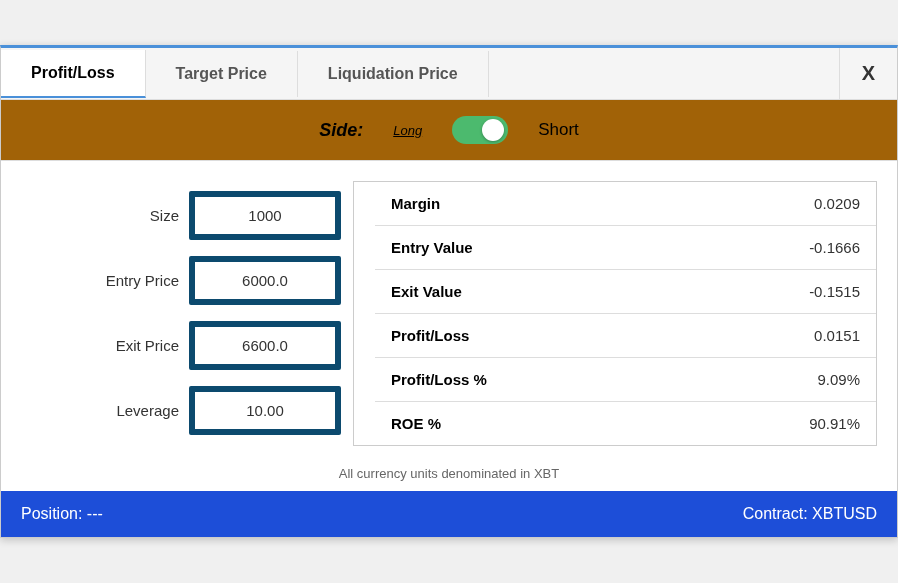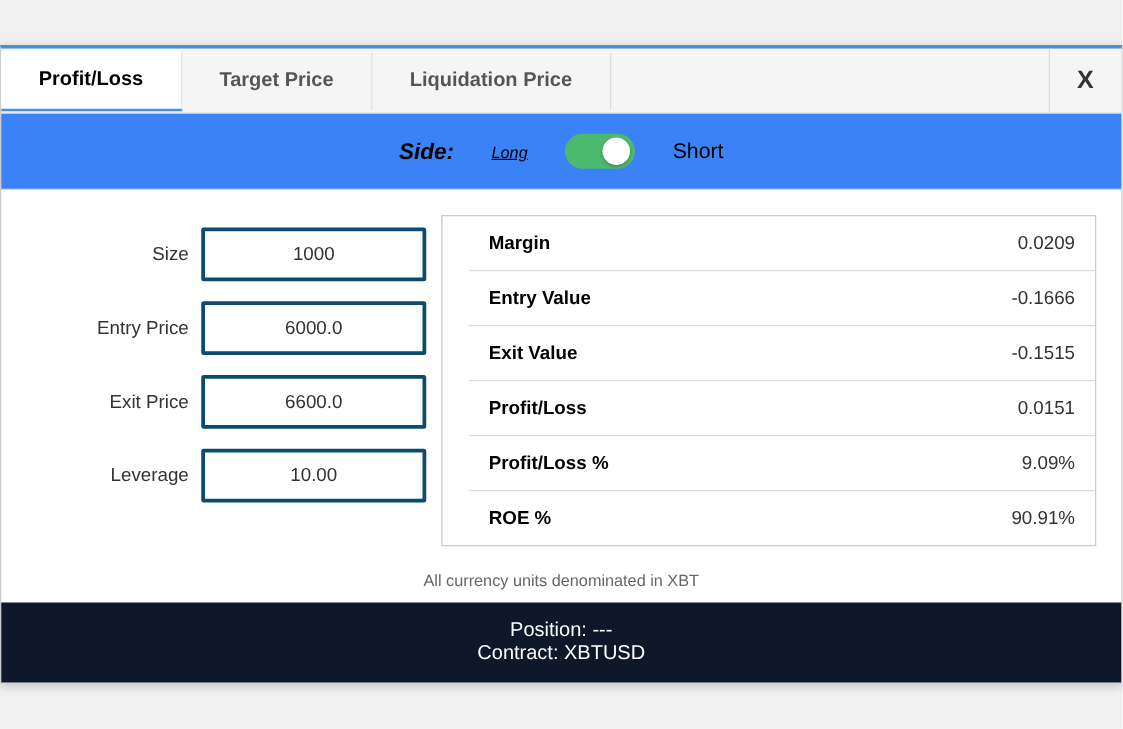--- a/index.html
+++ b/index.html
@@ -58,21 +58,21 @@
       color: #333;
       border-left: 1px solid #ddd;
     }
 
     
     .side-row {
       display: flex;
       align-items: center;
       justify-content: center;
       padding: 16px 0;
-      background: #3b82f6;
+      background: #a16207;
       border-bottom: 1px solid #ddd;
       gap: 30px;
     }
 
     .side-label {
       font-size: 18px;
       font-style: italic;
       font-weight: bold;
       color: #000;
     }
@@ -142,24 +142,24 @@
     }
 
     .form-row label {
       font-size: 15px;
       color: #333;
       text-align: right;
       min-width: 90px;
     }
 
     .form-row input {
-      width: 180px;
+      width: 152px;
       padding: 10px 14px;
       font-size: 15px;
-      border: 3px solid #0c4a6e;
+      border: 6px solid #0c4a6e;
       border-radius: 2px;
       text-align: center;
       color: #333;
       background: #fff;
     }
 
     
     .results-section {
       flex: 1;
       border: 1px solid #ccc;
@@ -199,26 +199,25 @@
       font-size: 13px;
       color: #666;
       padding: 10px 0 0 0;
     }
 
     
     .footer {
       display: flex;
       justify-content: space-between;
       align-items: center;
-      background: #0f172a;
+      background: #1d4ed8;
       color: #fff;
       padding: 14px 20px;
       font-size: 16px;
       margin-top: 10px;
-      flex-direction: column;
     }
   </style>
 </head>
 <body>
 
 <div class="calculator">
 
   <div class="tab-bar">
     <div class="tab active">Profit/Loss</div>
     <div class="tab">Target Price</div>

